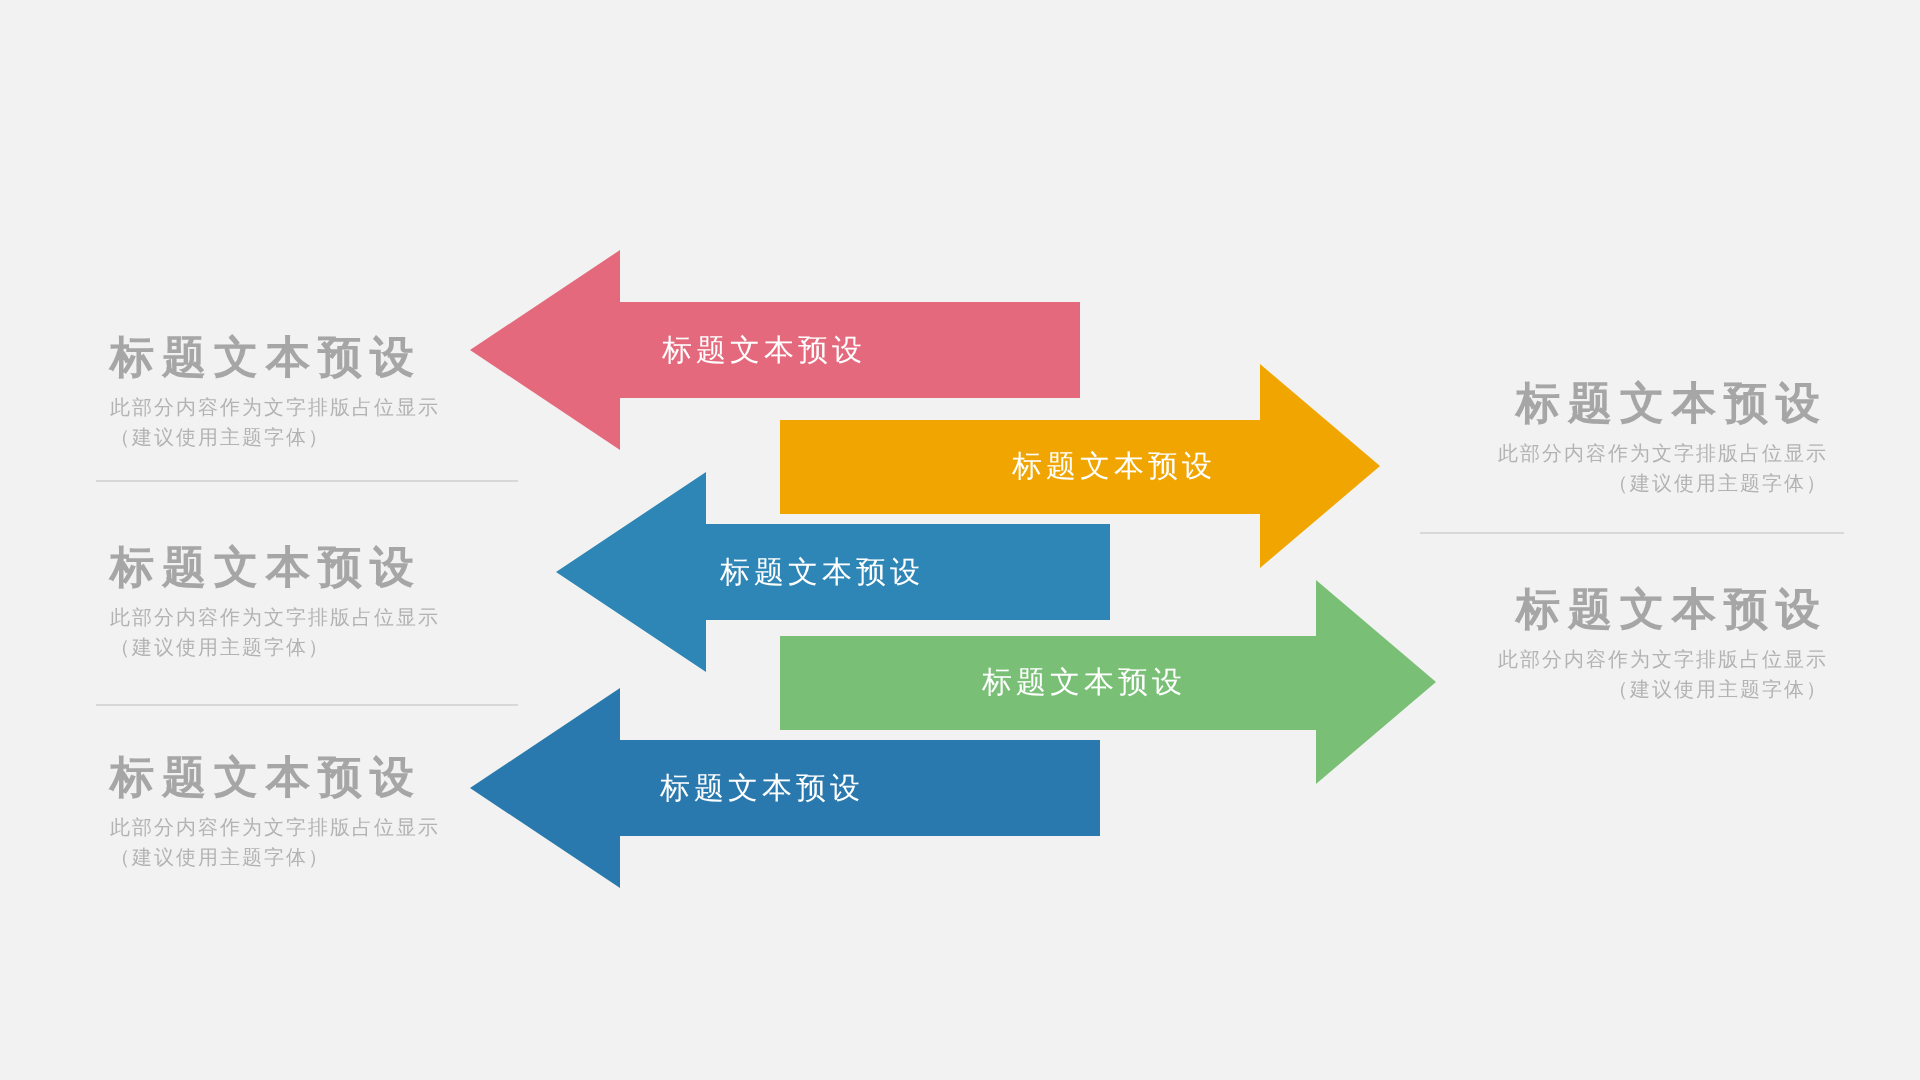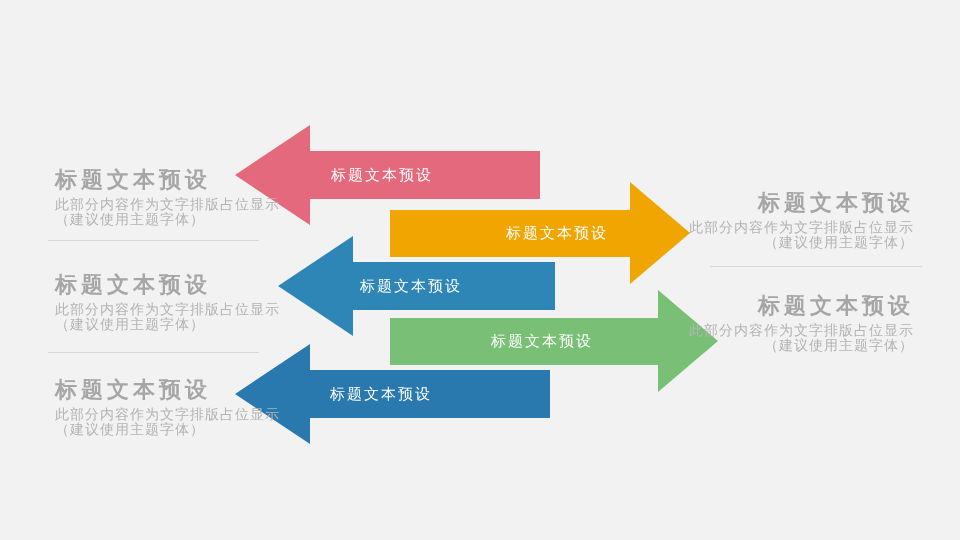--- a/index.html
+++ b/index.html
@@ -12,21 +12,21 @@
   .arrow-label{
     position:absolute;color:#ffffff;font-size:15px;letter-spacing:2px;
     line-height:18px;white-space:nowrap;
   }
   .text-block{position:absolute;width:250px;}
   .text-block .tb-title{
     font-size:22px;font-weight:bold;color:#a6a6a6;letter-spacing:4px;
     line-height:26px;white-space:nowrap;
   }
   .text-block .tb-desc{
-    margin-top:4px;font-size:14px;color:#b3b3b3;line-height:15px;
+    margin-top:4px;font-size:10px;color:#b3b3b3;line-height:15px;
     letter-spacing:1px;
   }
   .text-block.left-align{text-align:left;}
   .text-block.right-align{text-align:right;}
   .divider{position:absolute;height:0;border-top:1px solid #d8d8d8;}
 </style>
 </head>
 <body>
 
 <div class="slide">

